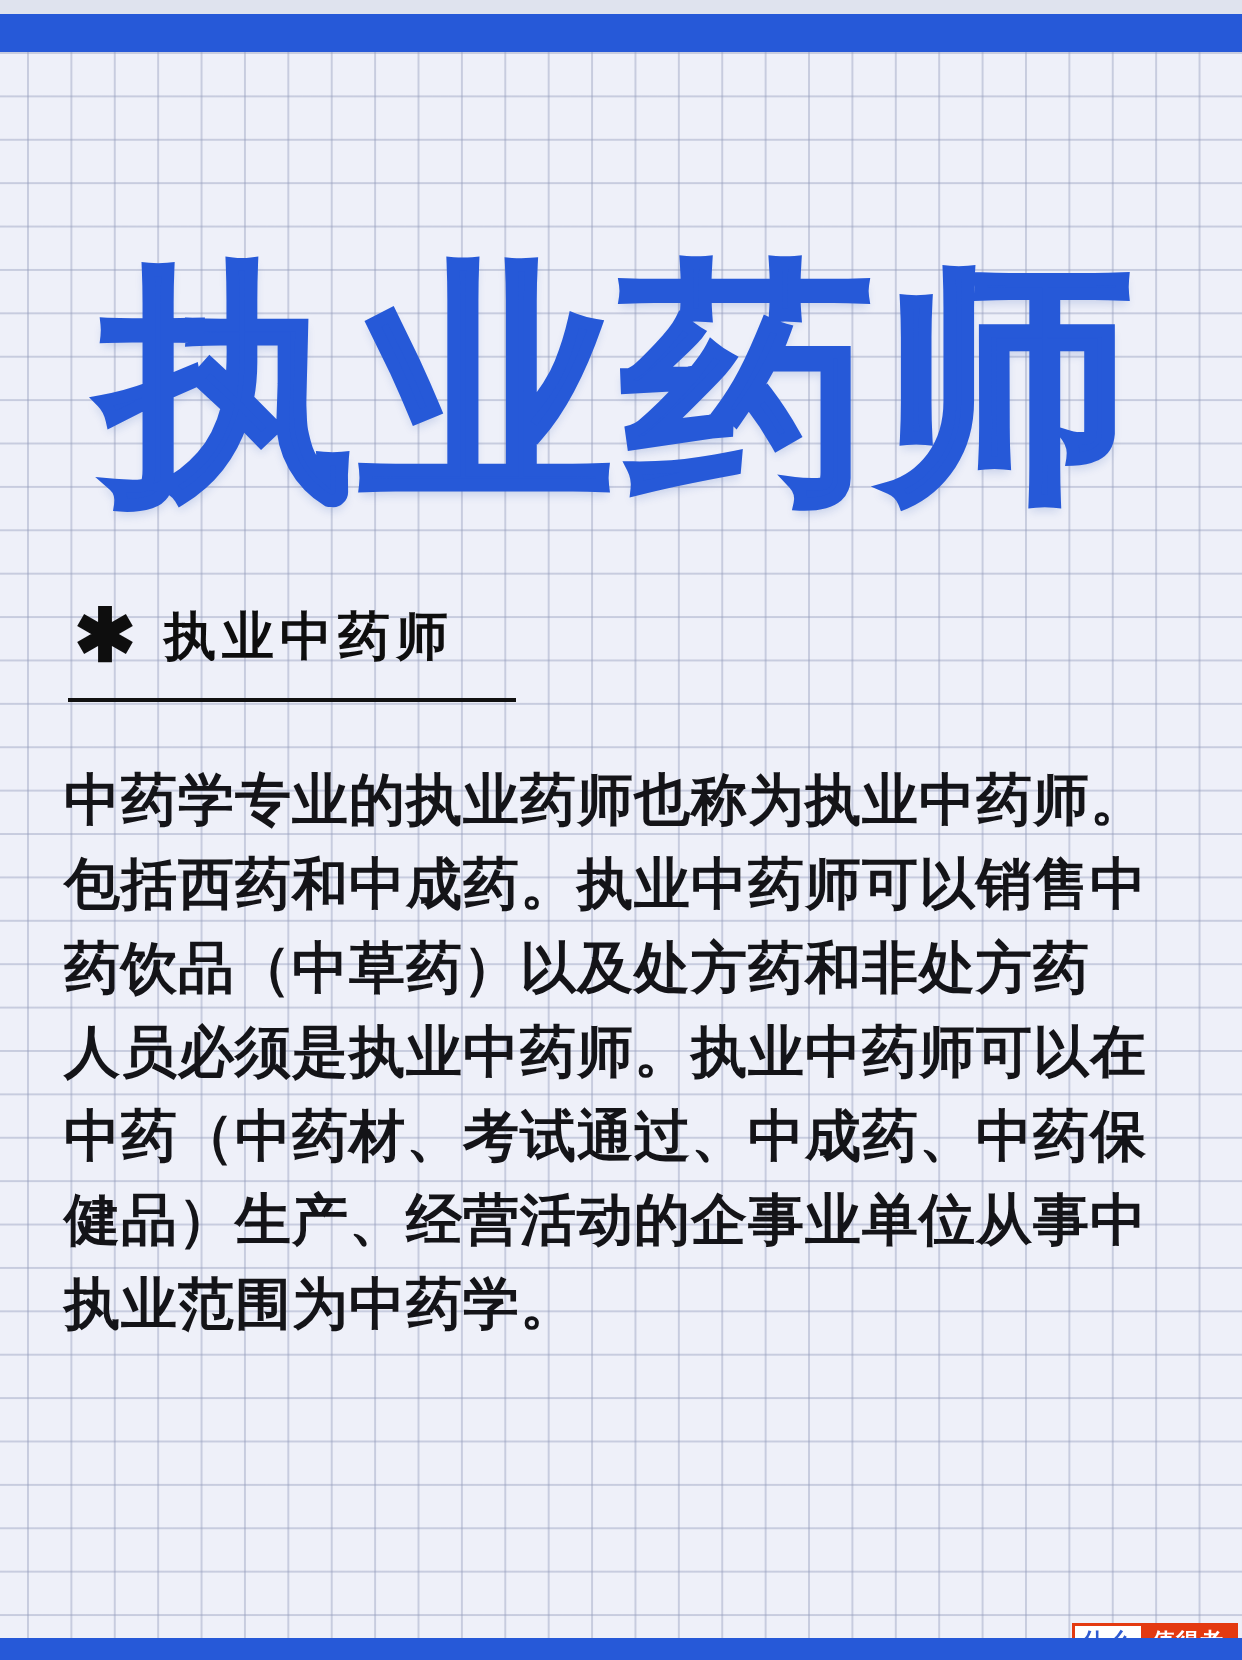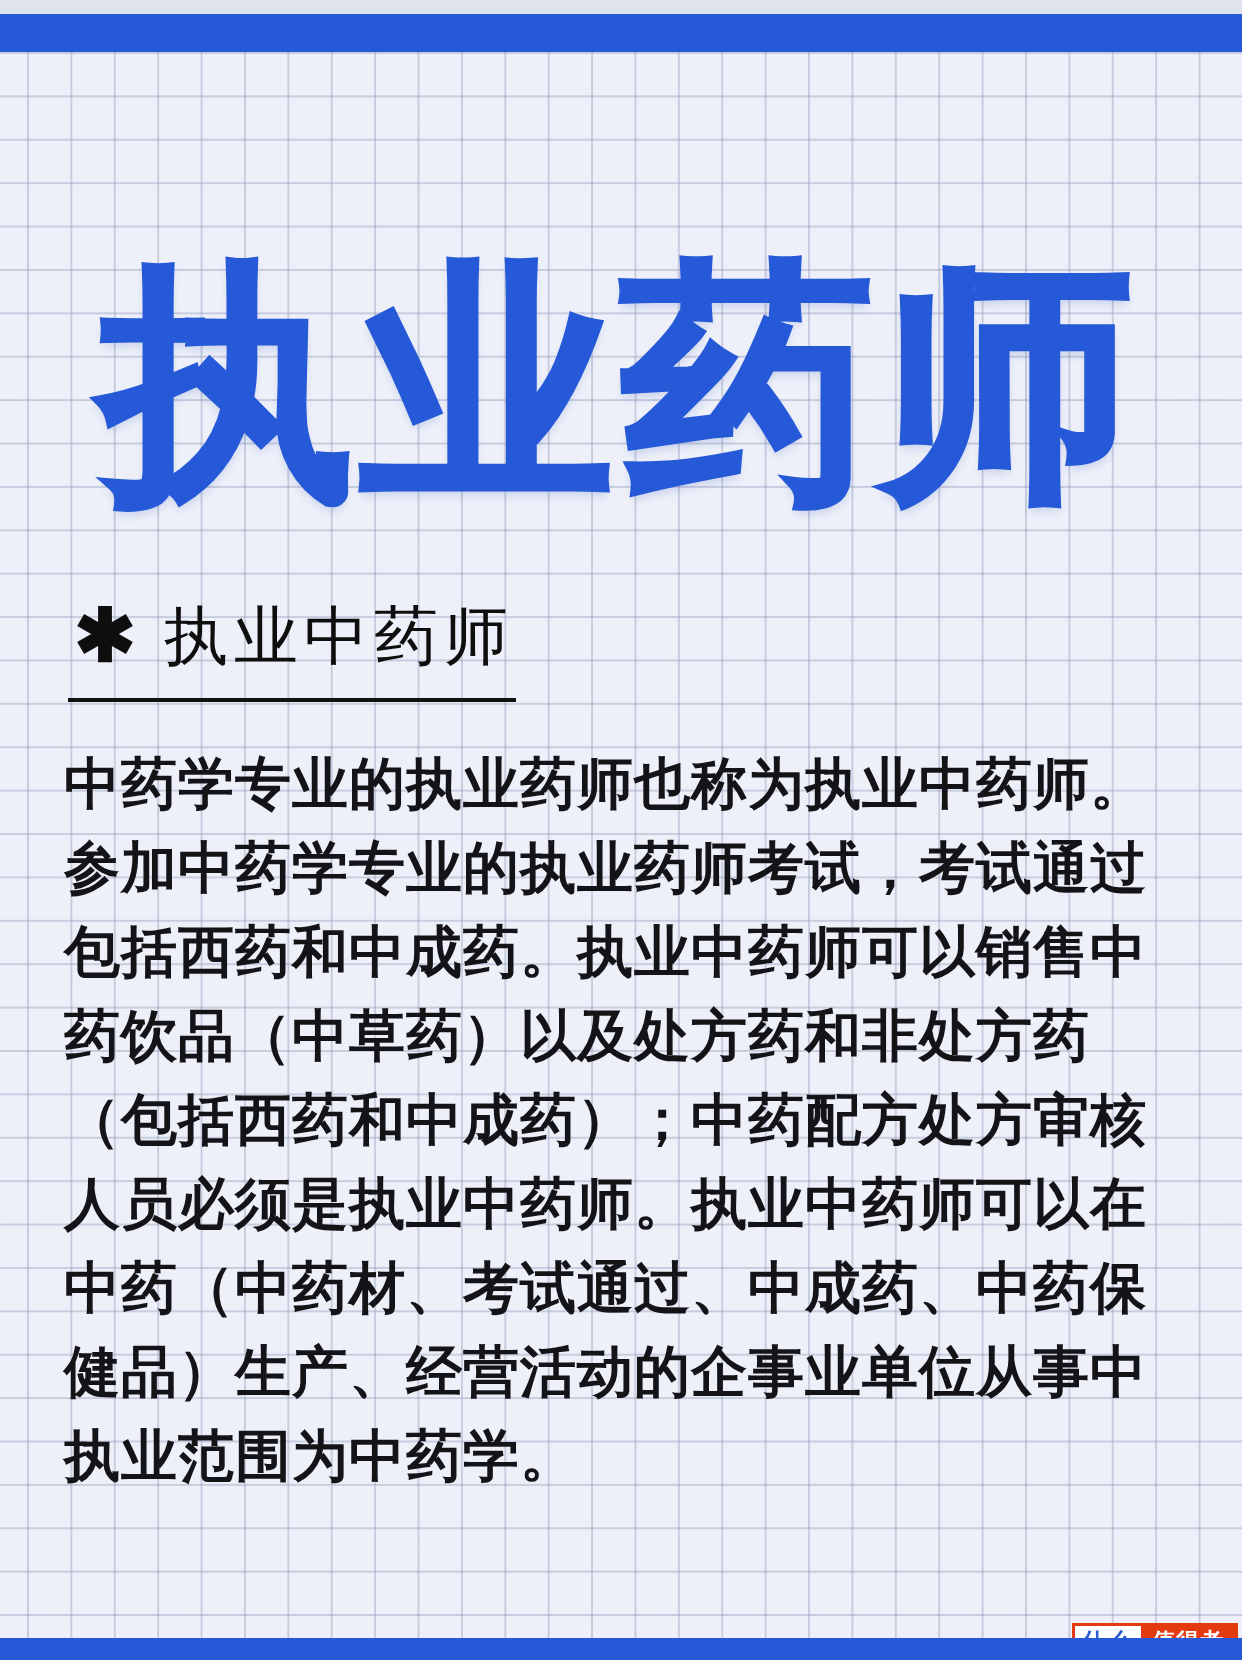--- a/index.html
+++ b/index.html
@@ -55,37 +55,37 @@
     gap: 28px;
     color: #0E0E0E;
     white-space: nowrap;
   }
   .subtitle .ast {
     font-size: 74px;
     line-height: 74px;
     font-weight: 900;
   }
   .subtitle .subtitle-label {
-    font-size: 64px;
+    font-size: 52px;
     line-height: 92px;
-    font-weight: 400;
+    font-weight: 700;
     letter-spacing: 6px;
   }
   .subtitle-underline {
     position: absolute;
     top: 684px;
     left: 68px;
     width: 448px;
     height: 4px;
     background: #111111;
   }
 
   .body-text {
     position: absolute;
-    top: 728px;
+    top: 744px;
     left: 64px;
     width: 1140px;
     color: #141418;
     font-size: 56px;
     line-height: 84px;
     font-weight: 600;
     letter-spacing: 1px;
   }
   .body-text .line {
     height: 84px;
@@ -134,24 +134,22 @@
   <h1 class="title">执业药师</h1>
 
   <div class="subtitle">
     <span class="ast">✱</span>
     <span class="subtitle-label">执业中药师</span>
   </div>
   <div class="subtitle-underline"></div>
 
   <div class="body-text">
       <div class="line">中药学专业的执业药师也称为执业中药师。</div>
-      <div class="line">参加中药学专业的执业药师考试，考试通过</div>
       <div class="line">包括西药和中成药。执业中药师可以销售中</div>
       <div class="line">药饮品（中草药）以及处方药和非处方药</div>
-      <div class="line">（包括西药和中成药）；中药配方处方审核</div>
       <div class="line">人员必须是执业中药师。执业中药师可以在</div>
       <div class="line">中药（中药材、考试通过、中成药、中药保</div>
       <div class="line">健品）生产、经营活动的企事业单位从事中</div>
       <div class="line">执业范围为中药学。</div>
     </div>
 
   <div class="badge">
     <span class="badge-white">什么</span>
     <span class="badge-orange">值得考</span>
   </div>

